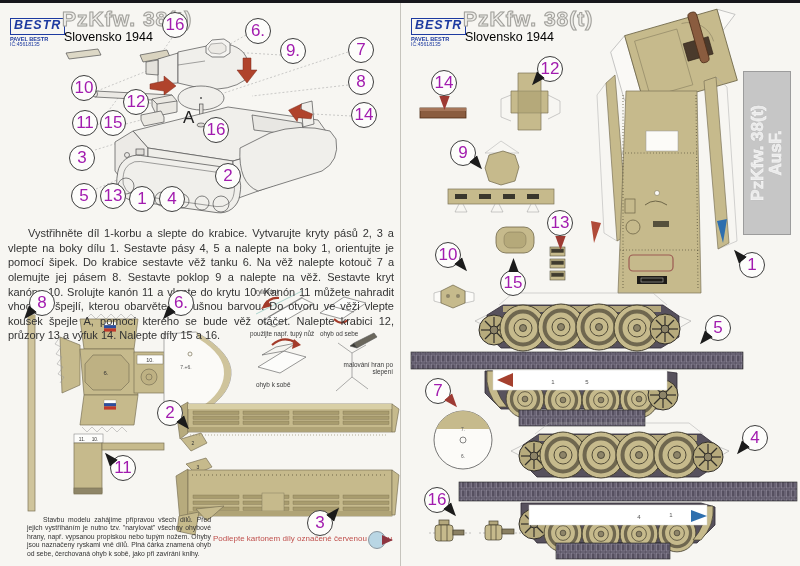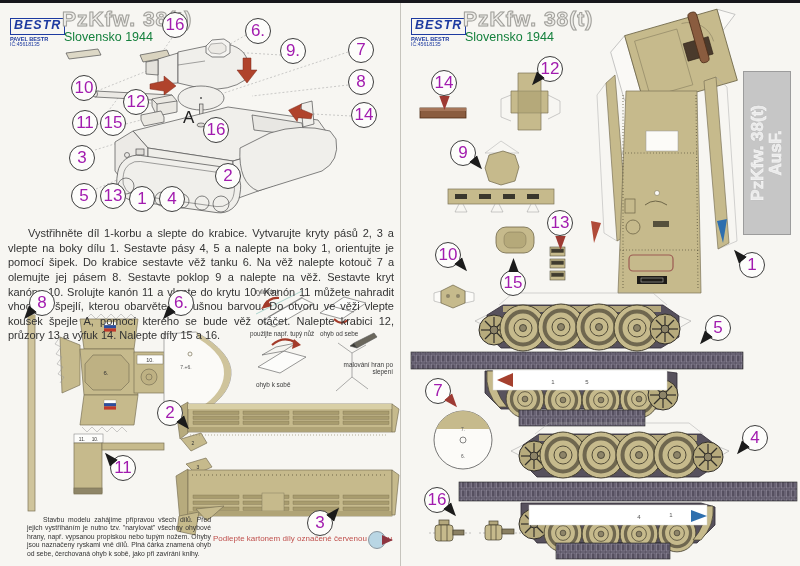--- a/index.html
+++ b/index.html
@@ -11,21 +11,21 @@
   .art{position:absolute;left:0;top:0;width:400px;height:566px;}
 
   
   .logo{position:absolute;left:10px;top:12px;color:#1d3aa0;line-height:1.1;z-index:4;}
   .brand{display:inline-block;font-weight:bold;font-style:italic;font-size:12.5px;letter-spacing:1px;
          border:1.4px solid #1d3aa0;padding:0 3px 1px 3px;}
   .logo-sub{font-size:5.6px;font-weight:bold;margin-top:1.5px;}
   .logo-reg{font-size:5.2px;}
   .title{position:absolute;left:62px;top:4px;font-size:21px;font-weight:bold;letter-spacing:1px;
          color:#eeede9;-webkit-text-stroke:1px #a2a19c;text-shadow:0 0 1px #a2a19c;z-index:4;}
-  .subtitle{position:absolute;left:64px;top:27px;font-size:12.5px;color:#15803d;z-index:4;}
+  .subtitle{position:absolute;left:64px;top:27px;font-size:12.5px;color:#000000;z-index:4;}
 
   
   .callout{position:absolute;width:26px;height:26px;border:1.6px solid #3d3d3d;border-radius:50%;
            background:#fdfdfb;display:flex;align-items:center;justify-content:center;z-index:6;box-sizing:border-box;}
   .callout .num{font-size:17px;color:#a21caf;}
   .ptr{position:absolute;width:13px;height:14px;background:#1b1b1b;
        clip-path:polygon(50% 100%,10% 0,90% 0);z-index:-1;}
   .ptr-dl{left:-8px;top:16px;transform:rotate(40deg);}
   .ptr-dr{left:20px;top:16px;transform:rotate(-40deg);}
   .ptr-ul{left:-8px;top:-5px;transform:rotate(140deg);}

